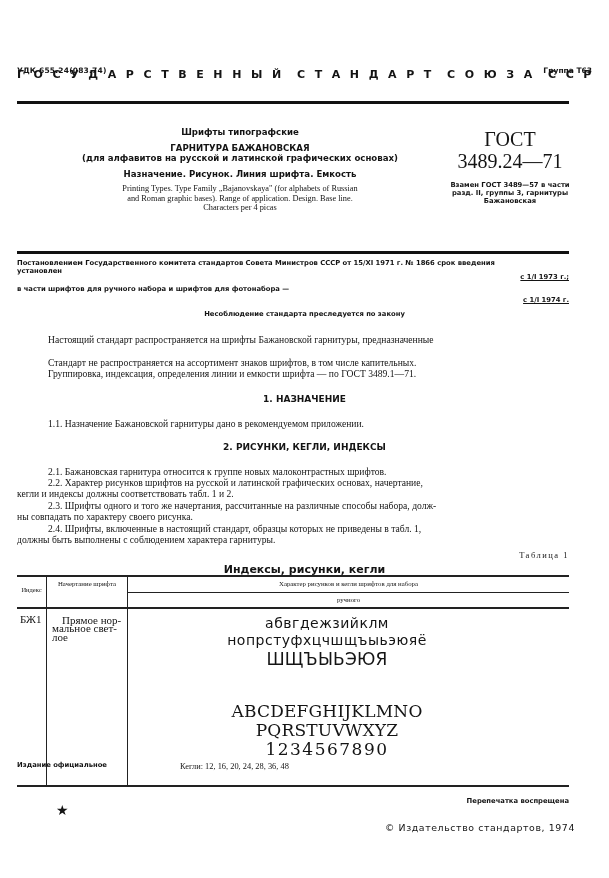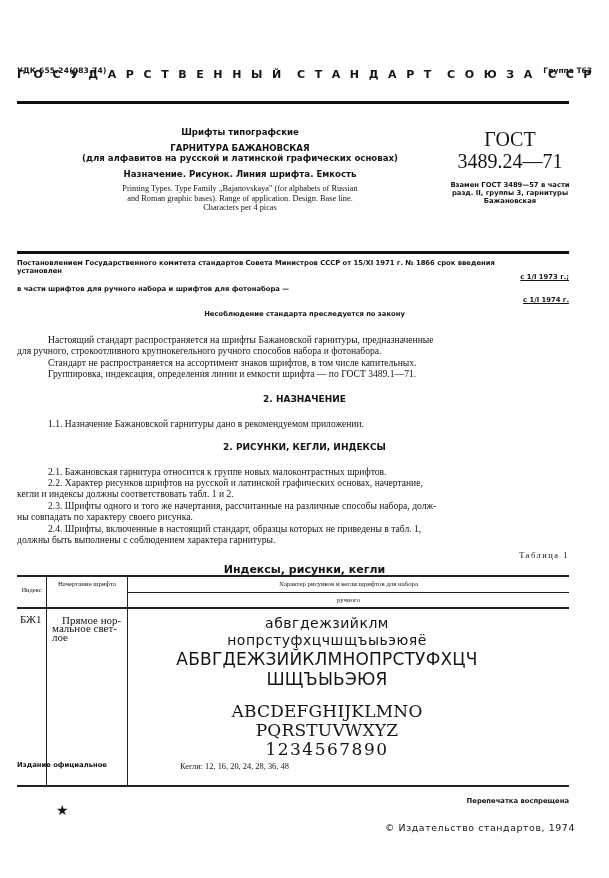--- a/index.html
+++ b/index.html
@@ -101,26 +101,25 @@
     <div>Постановлением Государственного комитета стандартов Совета Министров СССР от 15/XI 1971 г. № 1866 срок введения</div>
     <div>установлен</div>
   </div>
   <div class="abs decree-date sans" style="top:273px;">с 1/I 1973 г.;</div>
   <div class="abs decree sans" style="top:285px;">в части шрифтов для ручного набора и шрифтов для фотонабора —</div>
   <div class="abs decree-date sans" style="top:296px;">с 1/I 1974 г.</div>
   <div class="abs enforce sans">Несоблюдение стандарта преследуется по закону</div>
 
   <div class="abs hanging serif" style="top:334px;">
     <div style="padding-left:31px;">Настоящий стандарт распространяется на шрифты Бажановской гарнитуры, предназначенные</div>
-    <div>для ручного, строкоотливного крупнокегельного ручного способов набора и фотонабора.</div>
   </div>
   <div class="abs para serif" style="top:357px;">Стандарт не распространяется на ассортимент знаков шрифтов, в том числе капительных.</div>
   <div class="abs para serif" style="top:368px;">Группировка, индексация, определения линии и емкости шрифта — по ГОСТ 3489.1—71.</div>
 
-  <div class="abs section-head sans" style="top:394px;">2. НАЗНАЧЕНИЕ</div>
+  <div class="abs section-head sans" style="top:394px;">1. НАЗНАЧЕНИЕ</div>
   <div class="abs para serif" style="top:418px;">1.1. Назначение Бажановской гарнитуры дано в рекомендуемом приложении.</div>
 
   <div class="abs section-head sans" style="top:442px;">2. РИСУНКИ, КЕГЛИ, ИНДЕКСЫ</div>
   <div class="abs para serif" style="top:466px;">2.1. Бажановская гарнитура относится к группе новых малоконтрастных шрифтов.</div>
   <div class="abs hanging serif" style="top:477px;">
     <div style="padding-left:31px;">2.2. Характер рисунков шрифтов на русской и латинской графических основах, начертание,</div>
     <div>кегли и индексы должны соответствовать табл. 1 и 2.</div>
   </div>
   <div class="abs hanging serif" style="top:500px;">
     <div style="padding-left:31px;">2.3. Шрифты одного и того же начертания, рассчитанные на различные способы набора, долж-</div>
@@ -150,21 +149,20 @@
   <div class="abs cell-text serif" style="left:20px; top:615px;">БЖ1</div>
   <div class="abs cell-text serif" style="left:52px; top:616px; width:72px;">
     <div style="padding-left:10px;">Прямое нор-</div>
     <div>мальное свет-</div>
     <div>лое</div>
   </div>
 
   <div class="abs specimen" style="top:615px;">
     <div class="sp-lower">абвгдежзийклм</div>
     <div class="sp-lower">нопрстуфхцчшщъыьэюяё</div>
-    <div class="sp-upper">АБВГДЕЖЗИЙКЛМНОПРСТУФХЦЧ</div>
     <div class="sp-upper">ШЩЪЫЬЭЮЯ</div>
   </div>
 
   <div class="abs specimen" style="top:702px;">
     <div class="sp-latin">ABCDEFGHIJKLMNO</div>
     <div class="sp-latin">PQRSTUVWXYZ</div>
     <div class="sp-latin" style="letter-spacing:1.5px;">1234567890</div>
   </div>
 
   <div class="abs kegli serif">Кегли: 12, 16, 20, 24, 28, 36, 48</div>

